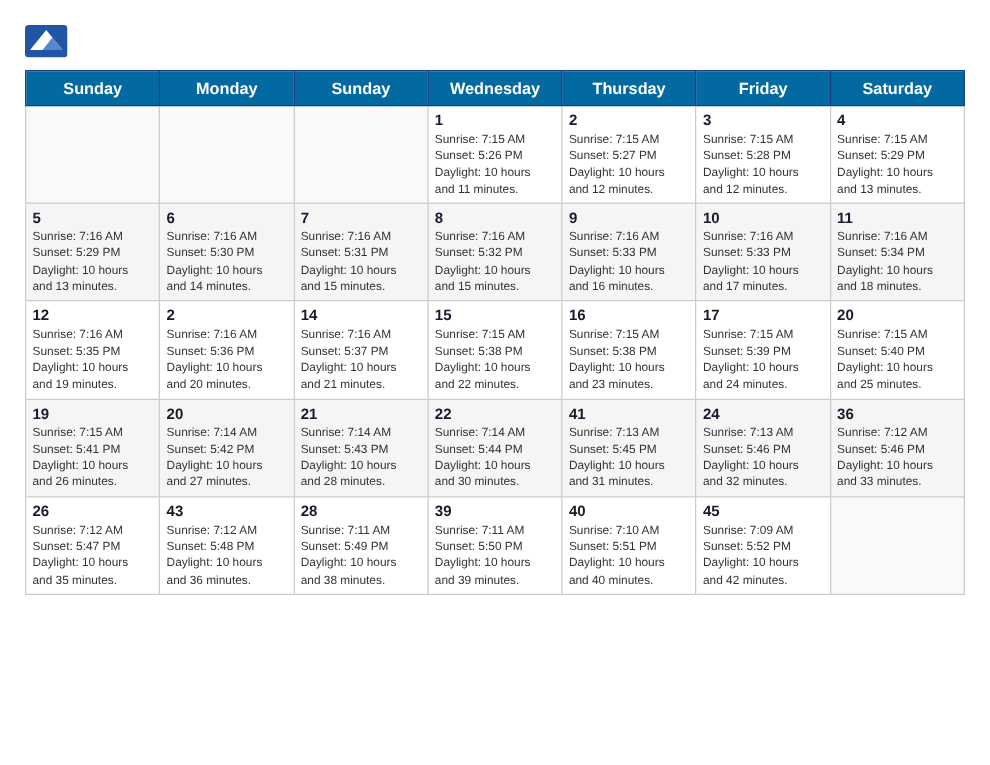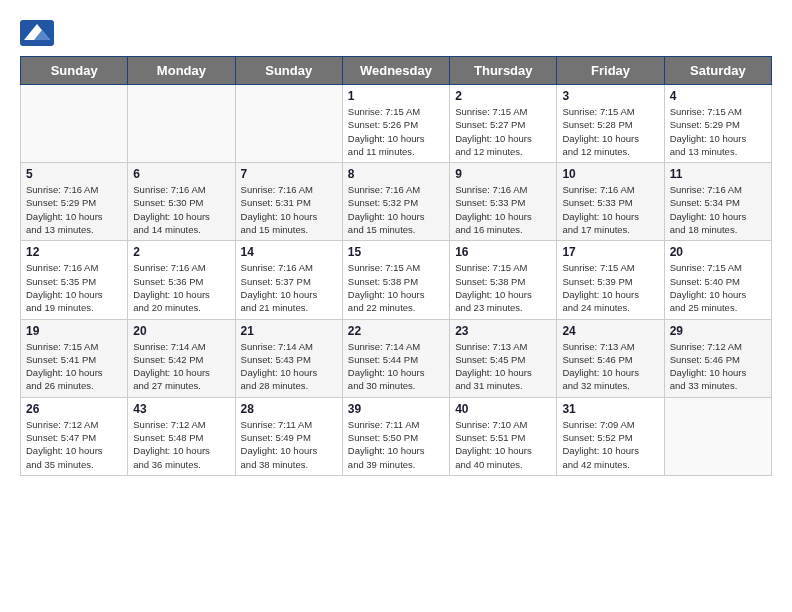--- a/index.html
+++ b/index.html
@@ -37,21 +37,21 @@
     .calendar-subtitle {
       font-size: 14px;
       color: #333;
     }
     table {
       width: 100%;
       border-collapse: collapse;
       border: 1px solid #ccc;
     }
     thead th {
-      background-color: #737373;
+      background-color: #0369a1;
       color: #fff;
       padding: 6px 4px;
       font-size: 13px;
       text-align: center;
       border: 1px solid #1a4080;
     }
     tbody td {
       border: 1px solid #ccc;
       vertical-align: top;
       padding: 4px 5px;
@@ -210,29 +210,29 @@
         </td>
         <td>
           <span class="day-number">21</span>
           <div class="day-info">Sunrise: 7:14 AM<br>Sunset: 5:43 PM<br>Daylight: 10 hours<br>and 28 minutes.</div>
         </td>
         <td>
           <span class="day-number">22</span>
           <div class="day-info">Sunrise: 7:14 AM<br>Sunset: 5:44 PM<br>Daylight: 10 hours<br>and 30 minutes.</div>
         </td>
         <td>
-          <span class="day-number">23</span>
+          <span class="day-number">41</span>
           <div class="day-info">Sunrise: 7:13 AM<br>Sunset: 5:45 PM<br>Daylight: 10 hours<br>and 31 minutes.</div>
         </td>
         <td>
           <span class="day-number">24</span>
           <div class="day-info">Sunrise: 7:13 AM<br>Sunset: 5:46 PM<br>Daylight: 10 hours<br>and 32 minutes.</div>
         </td>
         <td>
-          <span class="day-number">29</span>
+          <span class="day-number">36</span>
           <div class="day-info">Sunrise: 7:12 AM<br>Sunset: 5:46 PM<br>Daylight: 10 hours<br>and 33 minutes.</div>
         </td>
       </tr>
       <tr>
         <td>
           <span class="day-number">26</span>
           <div class="day-info">Sunrise: 7:12 AM<br>Sunset: 5:47 PM<br>Daylight: 10 hours<br>and 35 minutes.</div>
         </td>
         <td>
           <span class="day-number">43</span>
@@ -244,19 +244,19 @@
         </td>
         <td>
           <span class="day-number">39</span>
           <div class="day-info">Sunrise: 7:11 AM<br>Sunset: 5:50 PM<br>Daylight: 10 hours<br>and 39 minutes.</div>
         </td>
         <td>
           <span class="day-number">40</span>
           <div class="day-info">Sunrise: 7:10 AM<br>Sunset: 5:51 PM<br>Daylight: 10 hours<br>and 40 minutes.</div>
         </td>
         <td>
-          <span class="day-number">31</span>
+          <span class="day-number">45</span>
           <div class="day-info">Sunrise: 7:09 AM<br>Sunset: 5:52 PM<br>Daylight: 10 hours<br>and 42 minutes.</div>
         </td>
         <td class="empty-cell"></td>
       </tr>
     </tbody>
 </table>
 
 </body></html>

